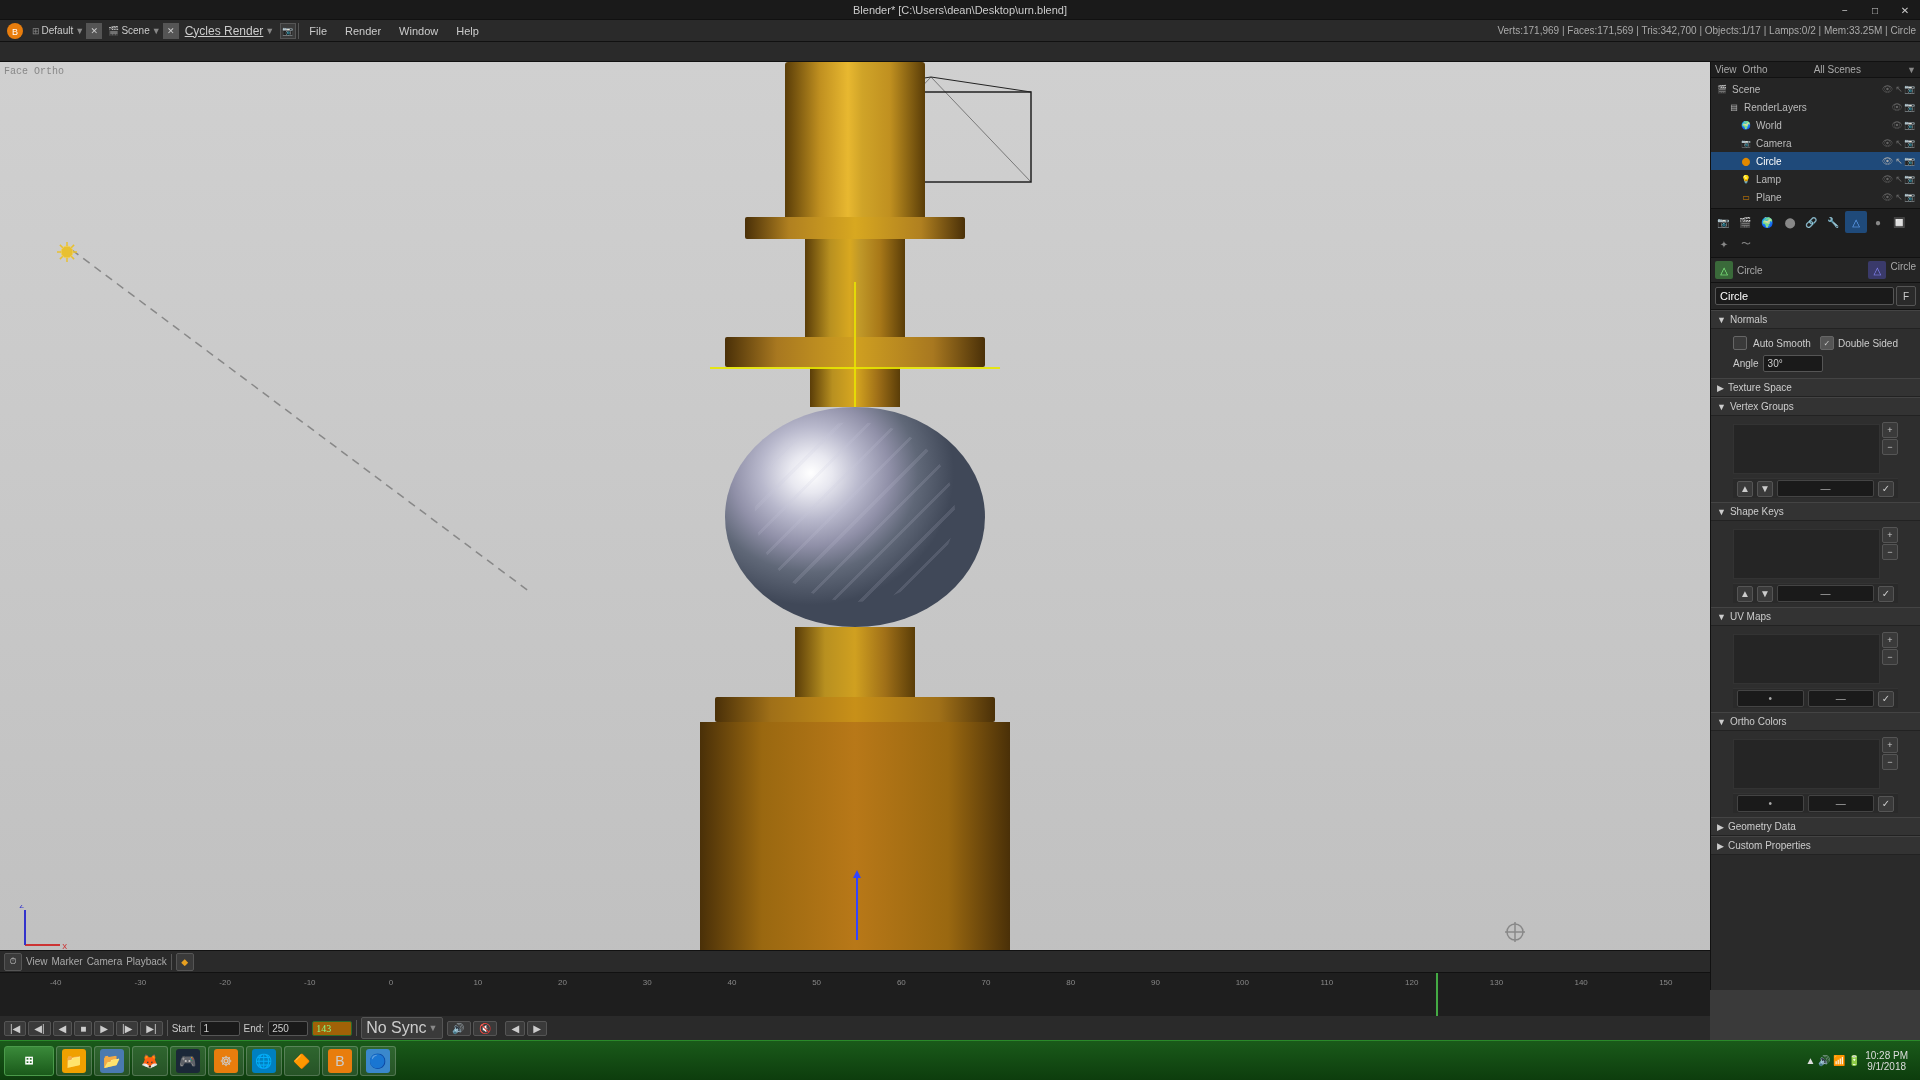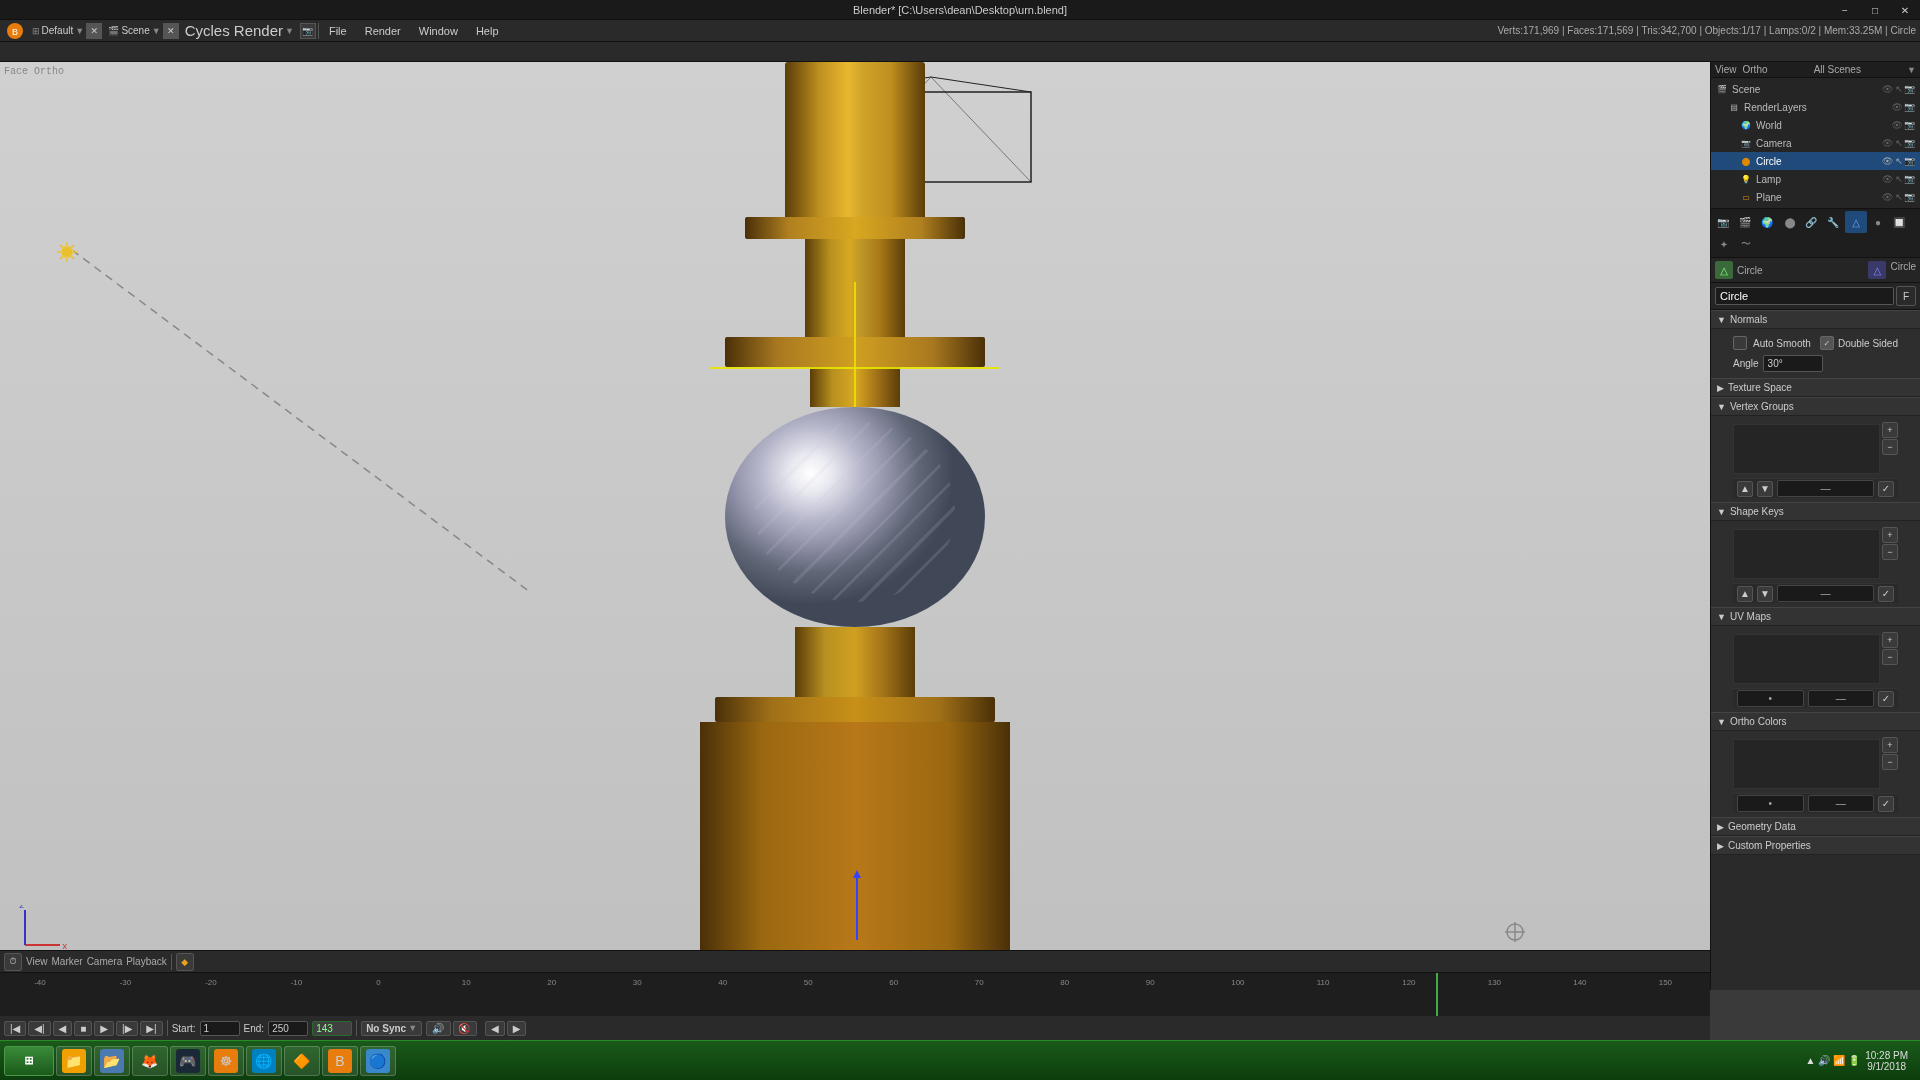--- a/index.html
+++ b/index.html
@@ -299,21 +299,21 @@
   </div>
 
   <div style="display:flex;align-items:center;gap:2px;margin-right:4px;">
     <span style="font-size:9px;color:#888;">🎬</span>
     <span style="font-size:10px;color:#ccc;">Scene</span>
     <span style="font-size:9px;color:#888;">▼</span>
     <span style="width:16px;height:16px;background:#555;display:flex;align-items:center;justify-content:center;font-size:9px;">✕</span>
   </div>
 
   <div style="display:flex;align-items:center;gap:2px;">
-    <span style="font-size:15px;color:#ccc;">Cycles Render</span>
+    <span style="font-size:12px;color:#ccc;text-decoration:underline;">Cycles Render</span>
     <span style="font-size:9px;color:#888;">▼</span>
   </div>
 
   <div style="width:16px;height:16px;background:#3a3a3a;border:1px solid #555;display:flex;align-items:center;justify-content:center;margin-left:4px;cursor:pointer;">
     <span style="font-size:9px;">📷</span>
   </div>
   <div class="separator"></div>
 
   <div class="menu-item">File</div>
   <div class="menu-item">Render</div>
@@ -735,21 +735,21 @@
     <span style="cursor:pointer;color:#aaa;">Playback</span>
     <div class="separator"></div>
 
     <div style="width:18px;height:18px;background:#3a3a3a;border:1px solid #555;border-radius:2px;display:flex;align-items:center;justify-content:center;cursor:pointer;">
       <span style="font-size:9px;color:#e8a020;">◆</span>
     </div>
   </div>
 
   <div id="tl-scrubber">
 
-    <div style="position:absolute;top:2px;left:0;right:0;display:flex;align-items:flex-start;height:12px;">
+    <div style="position:absolute;top:2px;left:16px;right:0;display:flex;align-items:flex-start;height:12px;">
       <svg width="100%" height="12" style="overflow:visible;">
         <text x="2%" y="10" fill="#888" font-size="8">-40</text>
         <text x="7%" y="10" fill="#888" font-size="8">-30</text>
         <text x="12%" y="10" fill="#888" font-size="8">-20</text>
         <text x="17%" y="10" fill="#888" font-size="8">-10</text>
         <text x="22%" y="10" fill="#888" font-size="8">0</text>
         <text x="27%" y="10" fill="#888" font-size="8">10</text>
         <text x="32%" y="10" fill="#888" font-size="8">20</text>
         <text x="37%" y="10" fill="#888" font-size="8">30</text>
         <text x="42%" y="10" fill="#888" font-size="8">40</text>
@@ -780,25 +780,25 @@
       <div class="tl-btn">▶</div>
       <div class="tl-btn">|▶</div>
       <div class="tl-btn">▶|</div>
     </div>
     <div class="separator"></div>
 
     <span>Start:</span>
     <input class="tl-input" type="text" value="1" style="">
     <span>End:</span>
     <input class="tl-input" type="text" value="250" style="">
-    <input class="tl-input" type="text" style="background: #404040; border-color: rgb(42, 106, 42); color: rgb(136, 255, 136);" value="143">
+    <input class="tl-input" type="text" style="background: #a16207; border-color: rgb(42, 106, 42); color: rgb(136, 255, 136); font-family: Liberation Serif, serif;" value="143">
     <div class="separator"></div>
 
     <div style="display:flex;align-items:center;gap:2px;background:#3a3a3a;border:1px solid #555;border-radius:2px;padding:1px 4px;cursor:pointer;">
-      <span style="font-size:10px;color:#ccc;font-weight:bold;">No Sync</span>
+      <span style="font-size:16px;color:#ccc;">No Sync</span>
       <span style="font-size:9px;color:#888;">▼</span>
     </div>
 
     <div style="display:flex;gap:2px;">
       <div class="tl-btn">🔊</div>
       <div class="tl-btn">🔇</div>
     </div>
 
     <div style="display:flex;gap:2px;margin-left:4px;">
       <div class="tl-btn">◀</div>

